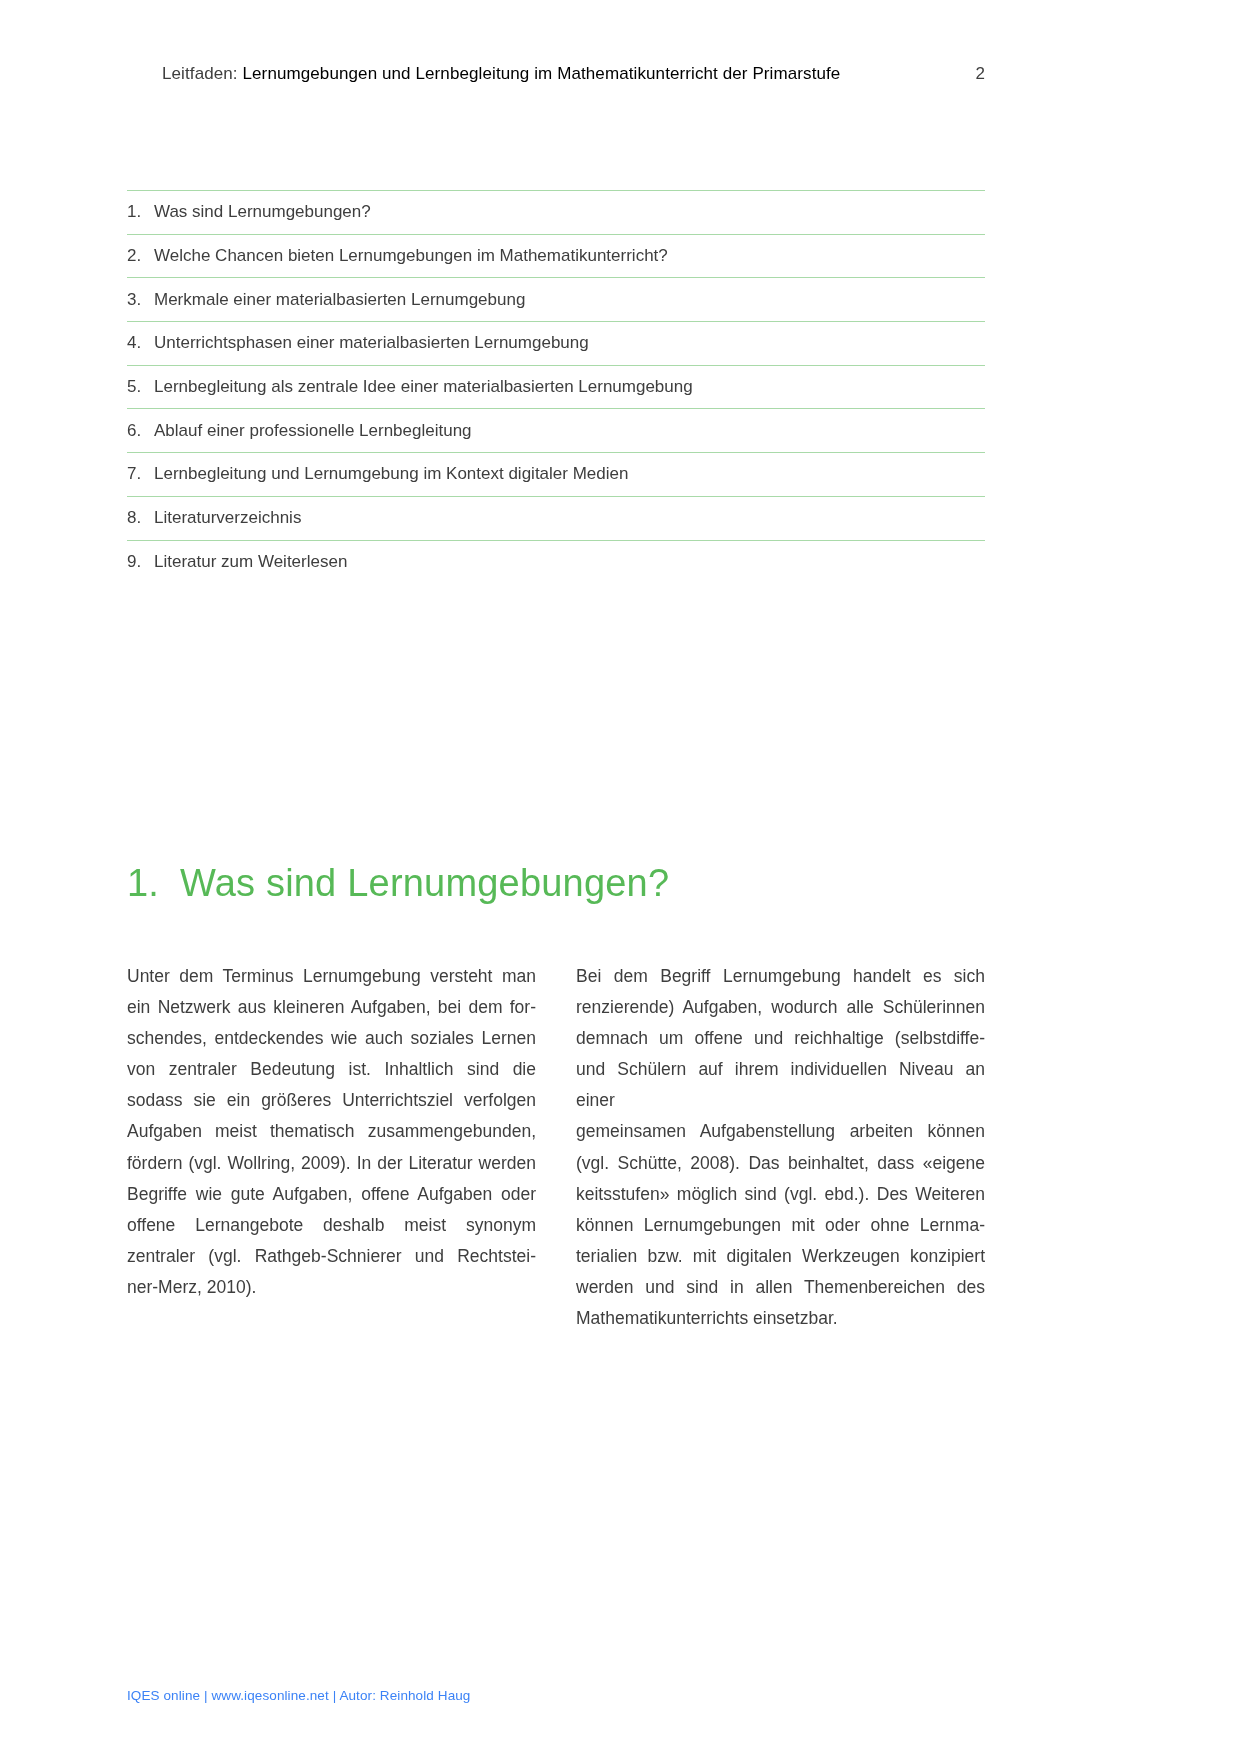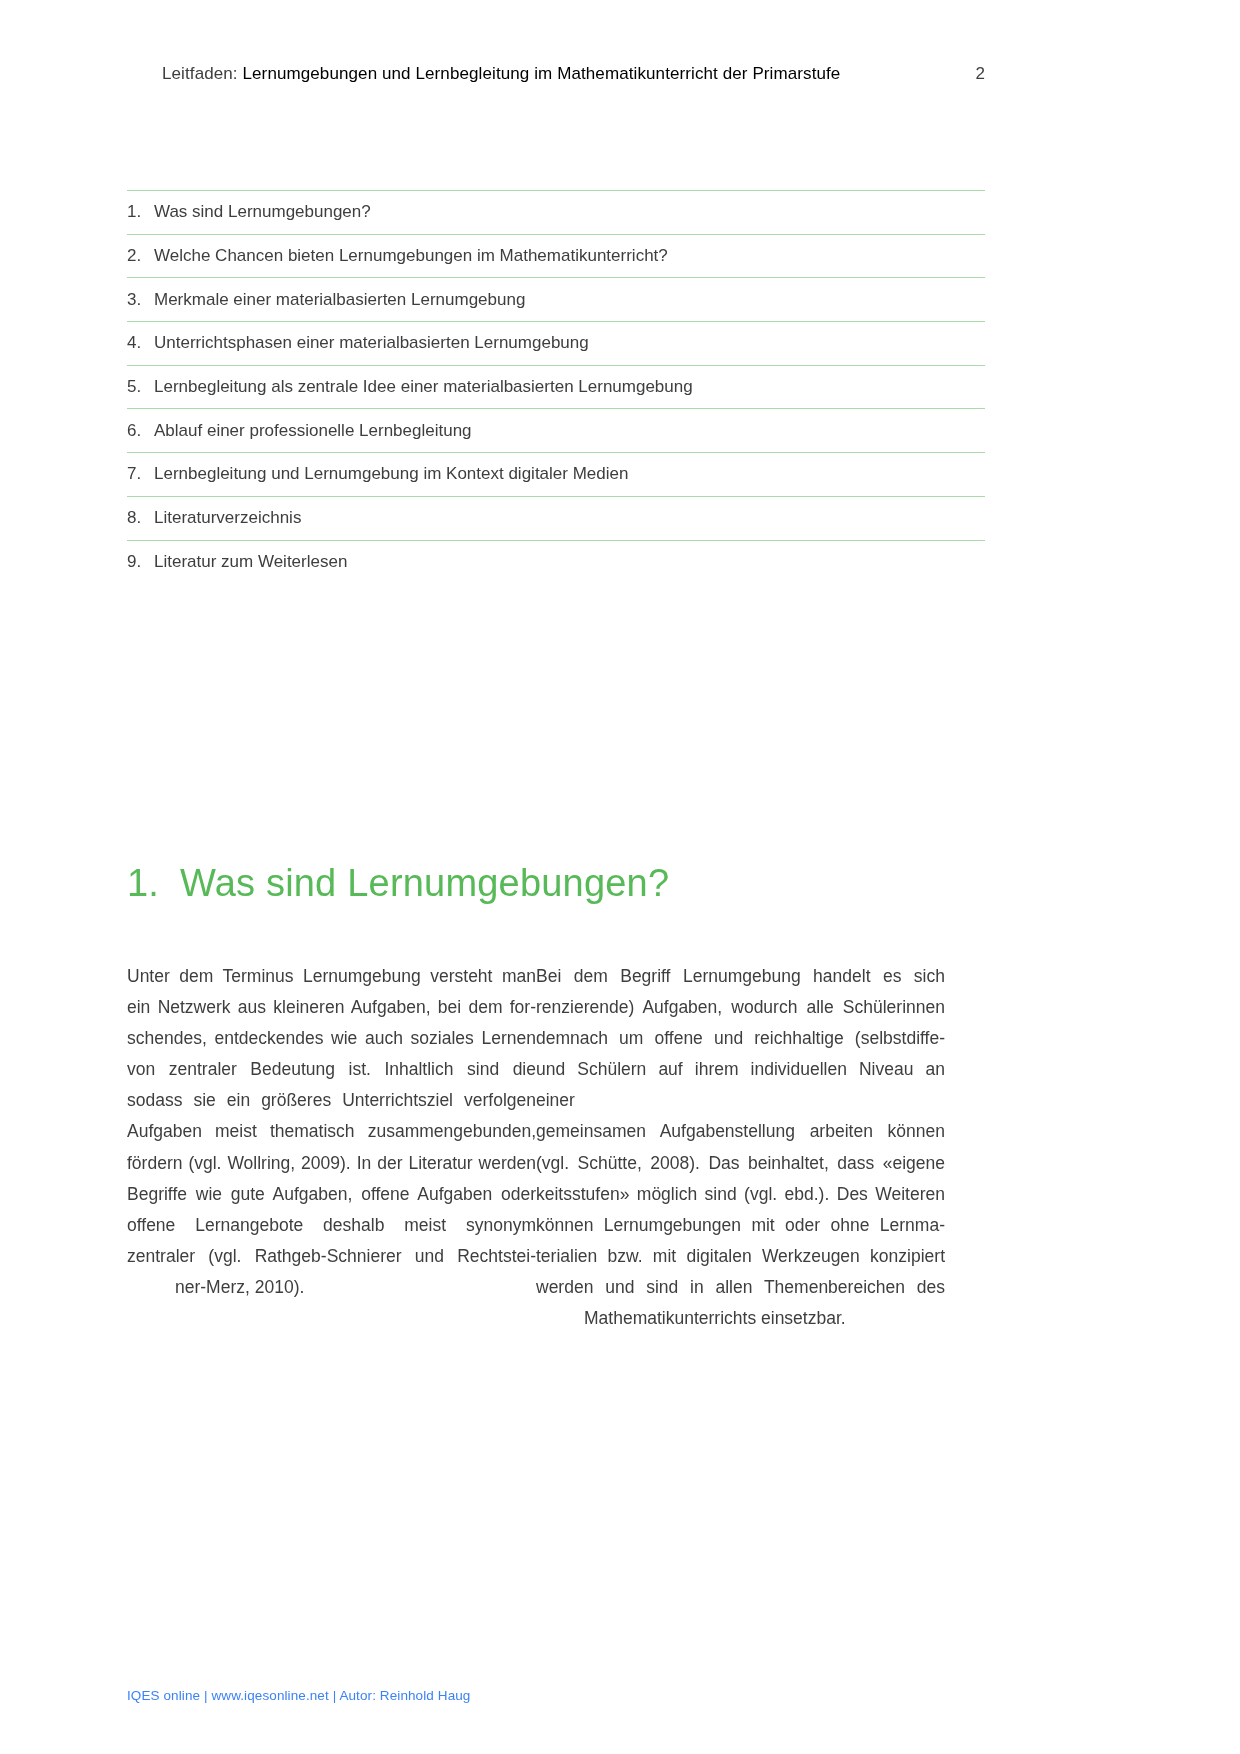--- a/index.html
+++ b/index.html
@@ -59,35 +59,35 @@
     letter-spacing: 0.2px;
   }
   .section-heading .num { width: 53px; flex: 0 0 53px; }
 
   
   .body-cols {
     position: absolute;
     left: 127px; top: 961px;
     width: 858px;
     display: flex;
+    gap: 40px;
   }
   .col {
     width: 409px;
     flex: 0 0 409px;
     font-size: 17.5px;
     line-height: 31.1px;
     color: #3e3e3e;
   }
   .col .jline {
     text-align: justify;
     text-align-last: justify;
   }
   .col .jline:last-child {
     text-align-last: left;
-    margin-left: 48px;
   }
 
   
   .footer {
     position: absolute;
     left: 127px; top: 1688px;
     font-size: 13.5px;
     color: #3b82f6;
     letter-spacing: 0.1px;
   }

